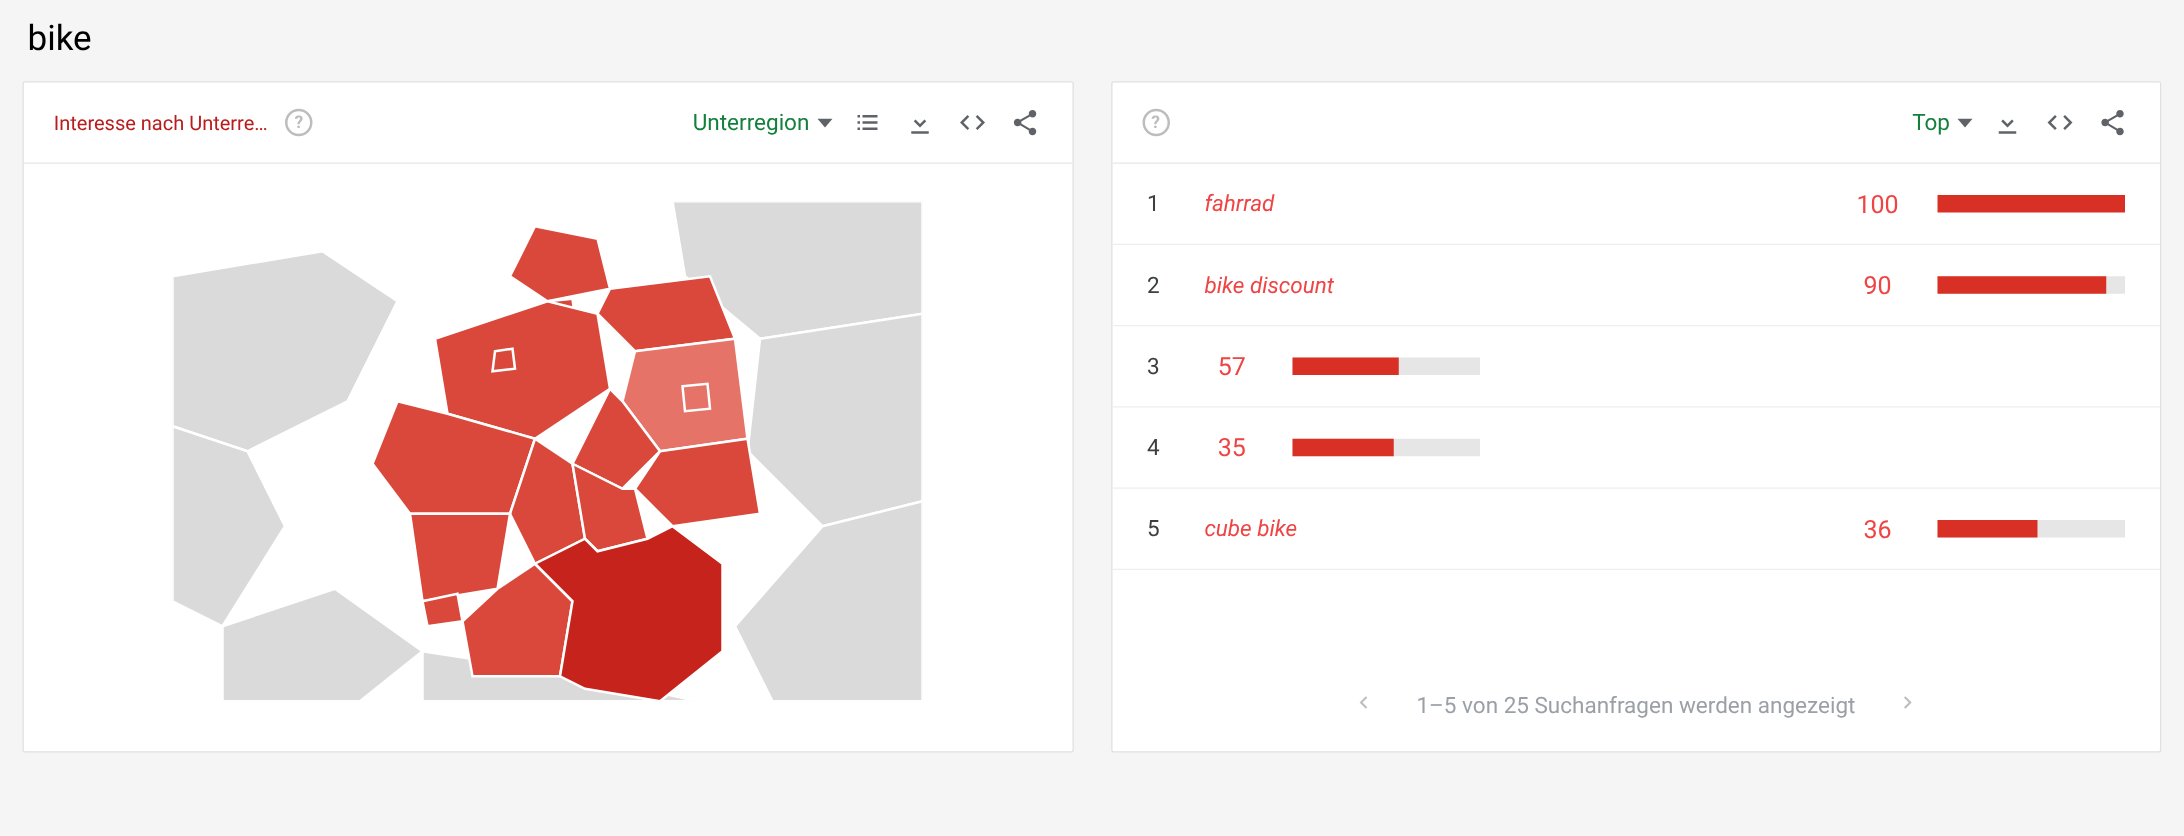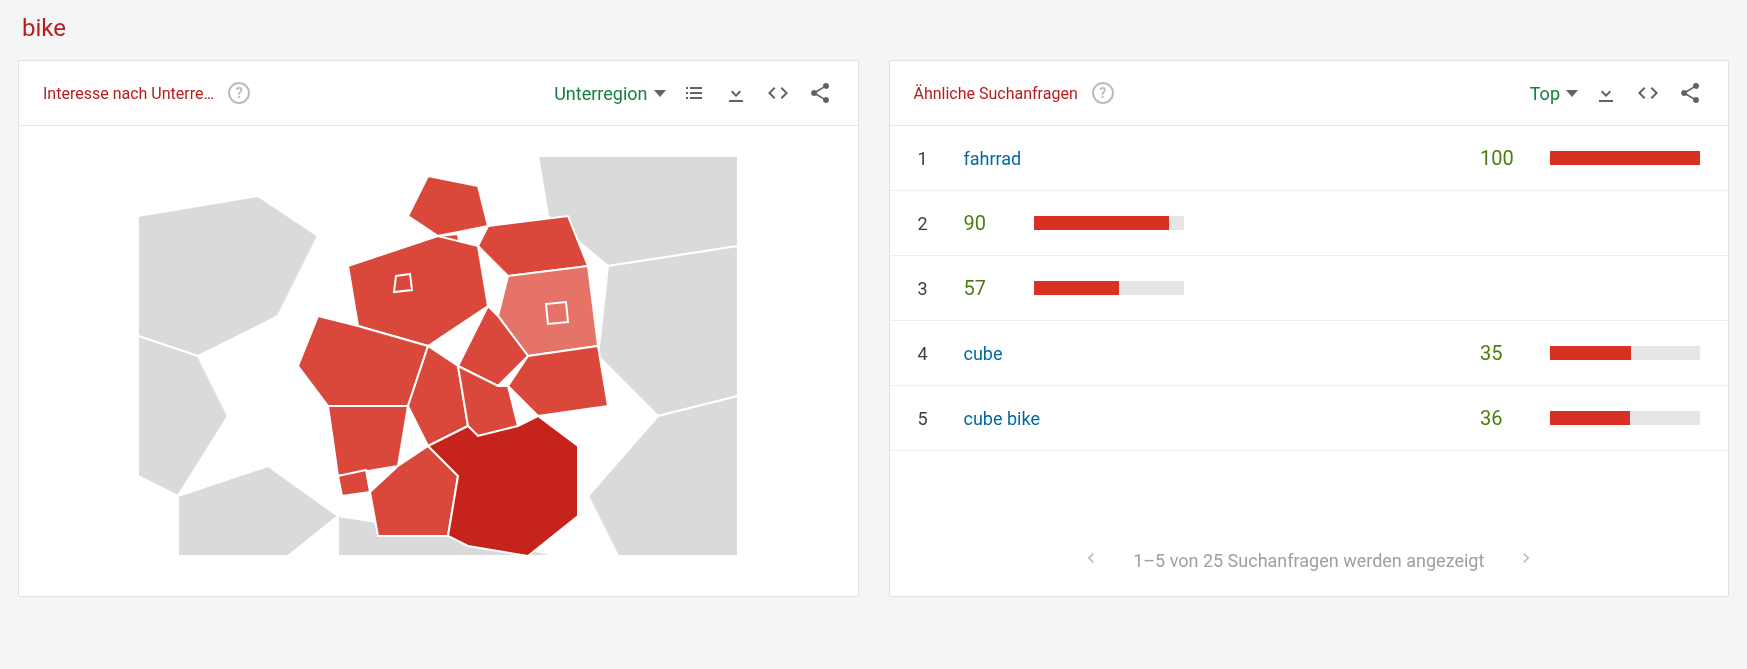--- a/index.html
+++ b/index.html
@@ -3,22 +3,22 @@
 <meta charset="utf-8">
 <style>
   * { box-sizing: border-box; margin: 0; padding: 0; }
   body {
     font-family: Roboto, Arial, sans-serif;
     background: #f5f5f5;
     color: #202124;
     padding: 10px 18px 30px;
   }
   .search-term {
-    font-size: 24px;
-    color: #b91c1c;
+    font-size: 28px;
+    color: #000000;
     padding: 4px 4px 18px;
   }
   .panels {
     display: flex;
     gap: 30px;
   }
   .card {
     background: #fff;
     border: 1px solid #e0e0e0;
     border-radius: 2px;
@@ -74,22 +74,22 @@
   }
   .map-svg { width: 100%; max-width: 600px; height: auto; }
   .list-body { flex: 1; }
   .query-row {
     display: flex; align-items: center;
     padding: 20px 28px;
     border-bottom: 1px solid #eee;
     gap: 26px;
   }
   .rank { width: 20px; font-size: 18px; color: #3c4043; }
-  .term { flex: 1; font-size: 18px; color: #0369a1; }
-  .value { font-size: 20px; color: #4d7c0f; min-width: 44px; text-align: left; }
+  .term { flex: 1; font-size: 18px; color: #ef4444; font-style: italic; }
+  .value { font-size: 20px; color: #ef4444; min-width: 44px; text-align: center; }
   .bar-track {
     width: 150px; height: 14px; background: #e6e6e6;
   }
   .bar-fill { height: 100%; background: #d93025; }
   .pager {
     display: flex; align-items: center; justify-content: center;
     gap: 32px; padding: 20px 0 24px;
     color: #9aa0a6; font-size: 18px;
   }
   .chev { cursor: pointer; color: #bdbdbd; }
@@ -162,21 +162,20 @@
           <path fill="#d9483b" d="M200 320 L228 314 L232 336 L204 340 Z"></path>
           <path fill="#d9483b" d="M232 336 L260 310 L290 290 L320 320 L310 380 L240 380 Z"></path>
           <path fill="#c5231b" d="M320 320 L290 290 L330 270 L340 280 L380 270 L400 260 L440 290 L440 360 L390 400 L330 390 L310 380 Z"></path>
         </g>
       </svg>
     </div>
   </div>
 
   <div class="card">
     <div class="card-header">
-      <div class="card-title" style="max-width:none">Ähnliche Suchanfragen</div>
       <div class="help-circle">?</div>
       <div class="spacer"></div>
       <div class="dropdown">
         <span>Top</span>
         <span class="caret-down"></span>
       </div>
       <div class="icon-btn">
         <svg viewBox="0 0 24 24">
             <path d="M12 3v10.17l3.59-3.58L17 11l-5 5-5-5 1.41-1.41L12 13.17V3h0zM5 19h14v2H5v-2z"></path>
           </svg>
@@ -196,35 +195,35 @@
         <div class="query-row">
           <span class="rank">1</span>
           <span class="term">fahrrad</span>
           <span class="value">100</span>
           <span class="bar-track">
             <div class="bar-fill" style="width:100%"></div>
           </span>
         </div>
         <div class="query-row">
           <span class="rank">2</span>
+          <span class="term">bike discount</span>
           <span class="value">90</span>
           <span class="bar-track">
             <div class="bar-fill" style="width:90%"></div>
           </span>
         </div>
         <div class="query-row">
           <span class="rank">3</span>
           <span class="value">57</span>
           <span class="bar-track">
             <div class="bar-fill" style="width:57%"></div>
           </span>
         </div>
         <div class="query-row">
           <span class="rank">4</span>
-          <span class="term">cube</span>
           <span class="value">35</span>
           <span class="bar-track">
             <div class="bar-fill" style="width:54%"></div>
           </span>
         </div>
         <div class="query-row">
           <span class="rank">5</span>
           <span class="term">cube bike</span>
           <span class="value">36</span>
           <span class="bar-track">

